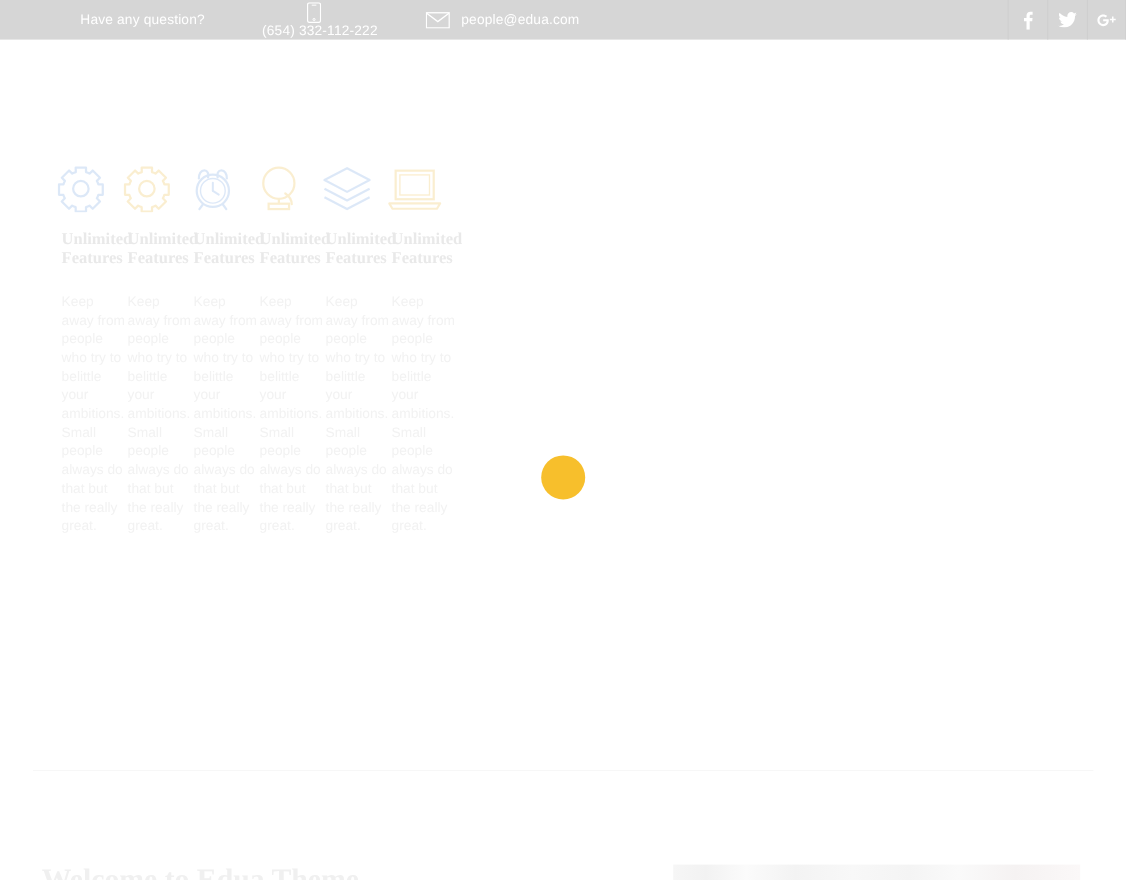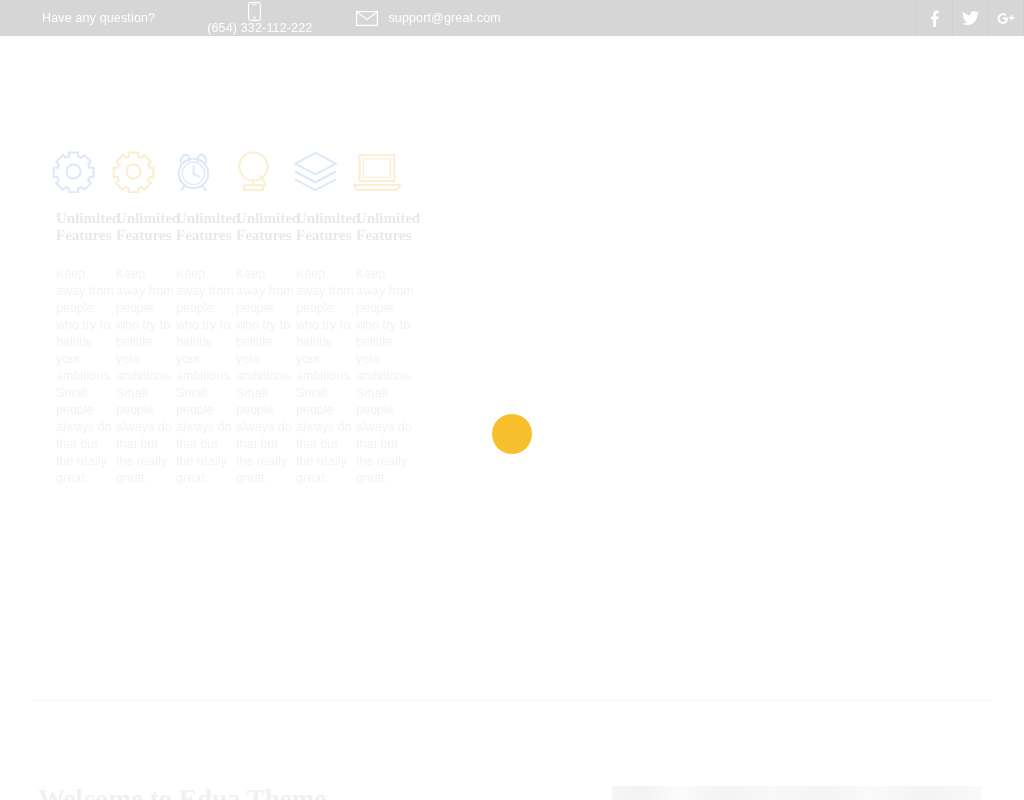--- a/index.html
+++ b/index.html
@@ -14,20 +14,21 @@
 
   
   .topbar {
     position: absolute;
     top: 0; left: 0;
     width: 1024px;
     height: 36px;
     background: #d6d6d6;
     display: flex;
     align-items: center;
+    padding-left: 31px;
   }
   .topbar-left {
     display: flex;
     align-items: center;
     margin-left: 42px;
     gap: 0;
   }
   .tb-item {
     display: flex;
     align-items: center;
@@ -176,21 +177,21 @@
       <span>(654) 332-112-222</span>
     </span>
 
     <span class="tb-item">
       <span class="tb-icon">
         <svg width="22" height="15" viewBox="0 0 22 15">
           <rect x="0.6" y="0.6" width="20.8" height="13.8" fill="none" stroke="#ffffff" stroke-width="1.2"></rect>
           <polyline points="0.9,1.1 11,8.6 21.1,1.1" fill="none" stroke="#ffffff" stroke-width="1.2"></polyline>
         </svg>
       </span>
-      <span>support@great.com</span>
+      <span>people@edua.com</span>
     </span>
 
   </div>
 
   <div class="topbar-right">
 
     <a class="social-btn">
       <svg width="9" height="17" viewBox="0 0 9 17">
         <path d="M6.1 17V9.3h2.3l0.35-2.9H6.1V4.7c0-0.85 0.22-1.4 1.4-1.4H8.8V0.7C8.55 0.67 7.7 0.6 6.7 0.6 4.6 0.6 3.2 1.85 3.2 4.15V6.4H0.9v2.9h2.3V17z" fill="#ffffff"></path>
       </svg>

